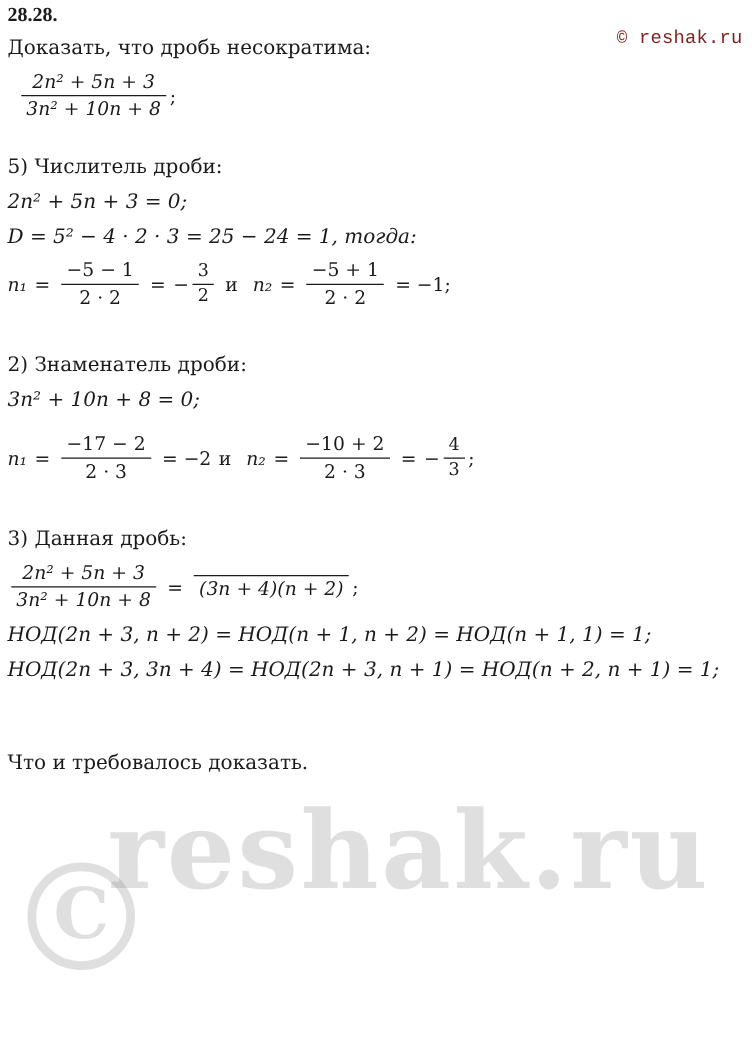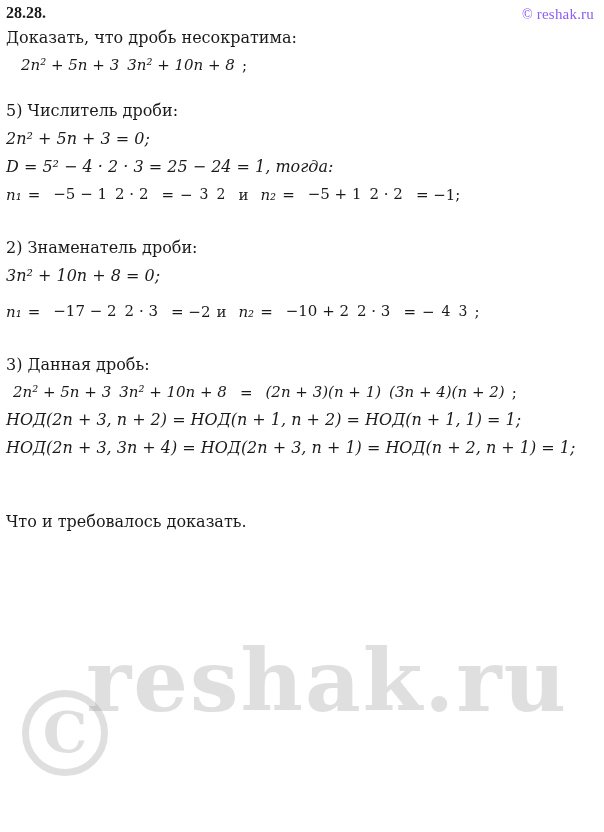--- a/index.html
+++ b/index.html
@@ -17,25 +17,25 @@
   }
   .page {
     position: relative;
     width: 604px;
     height: 832px;
     padding: 0;
     box-sizing: border-box;
   }
   .watermark-brand {
     position: absolute;
-    top: 6px;
+    top: 22px;
     right: 10px;
-    font-family: Liberation Serif, serif;
+    font-family: Liberation Mono, monospace;
     font-size: 15px;
-    color: #8b5cf6;
+    color: #7f1d1d;
     letter-spacing: 0.2px;
   }
   .watermark-brand .c {
     font-size: 14px;
   }
   .content {
     position: absolute;
     left: 6px;
     top: 4px;
     right: 6px;
@@ -62,21 +62,21 @@
     font-size: 15px;
     line-height: 1.2;
     white-space: nowrap;
   }
   .mathrow > * { flex: none; }
   .ml { margin-left: 6px; }
   .mr { margin-right: 6px; }
 
   .frac {
     display: inline-flex;
-    flex-direction: row;
+    flex-direction: column;
     align-items: center;
     vertical-align: middle;
     margin: 0 3px;
   }
   .frac .num,
   .frac .den {
     padding: 0 4px;
     font-size: 15px;
     line-height: 19px;
     text-align: center;
@@ -242,21 +242,20 @@
     <div class="gap-sm"></div>
 
     <div class="mathrow">
       <span class="frac">
         <span class="num it">2n² + 5n + 3</span>
         <span class="bar"></span>
         <span class="den it">3n² + 10n + 8</span>
       </span>
       <span class="ml mr">=</span>
       <span class="frac">
-        <span class="num it">(2n + 3)(n + 1)</span>
         <span class="bar"></span>
         <span class="den it">(3n + 4)(n + 2)</span>
       </span>
       <span>;</span>
     </div>
 
     <div class="gap-sm"></div>
     <div class="line it">НОД(2n + 3, n + 2) = НОД(n + 1, n + 2) = НОД(n + 1, 1) = 1;</div>
     <div class="gap-sm"></div>
     <div class="line it">НОД(2n + 3, 3n + 4) = НОД(2n + 3, n + 1) = НОД(n + 2, n + 1) = 1;</div>

